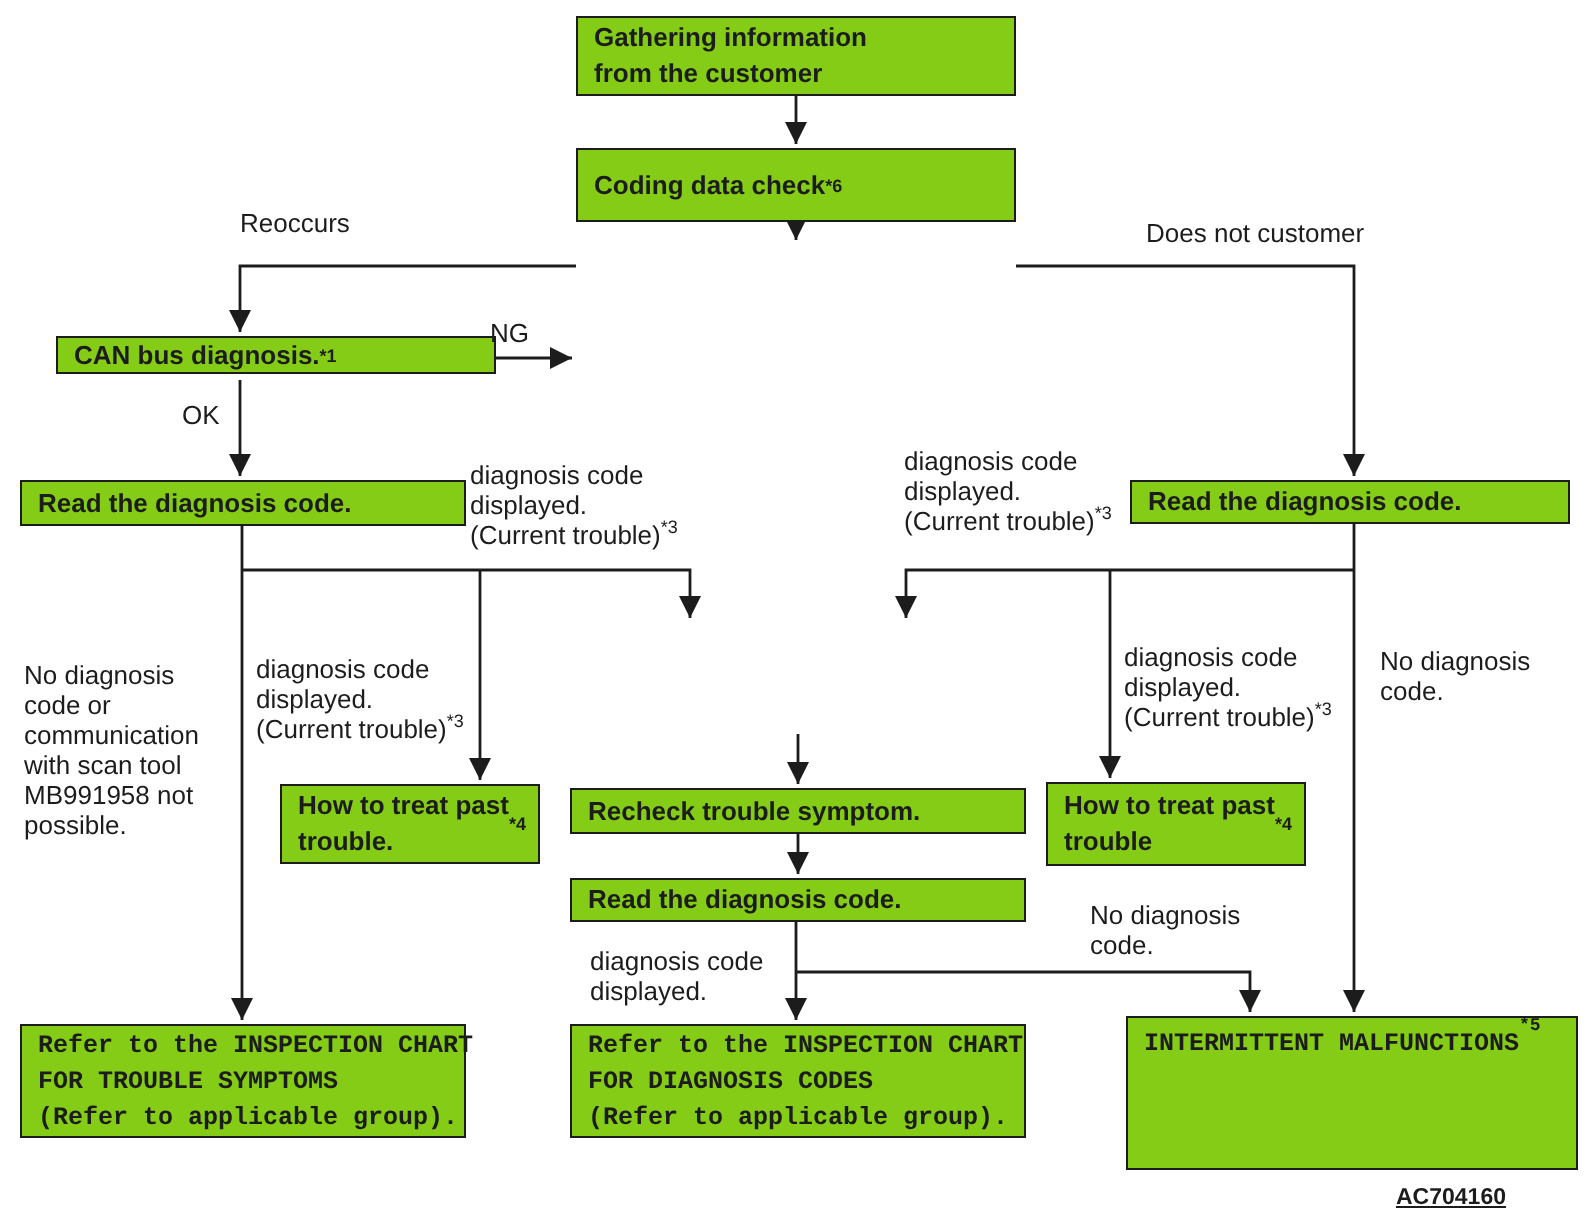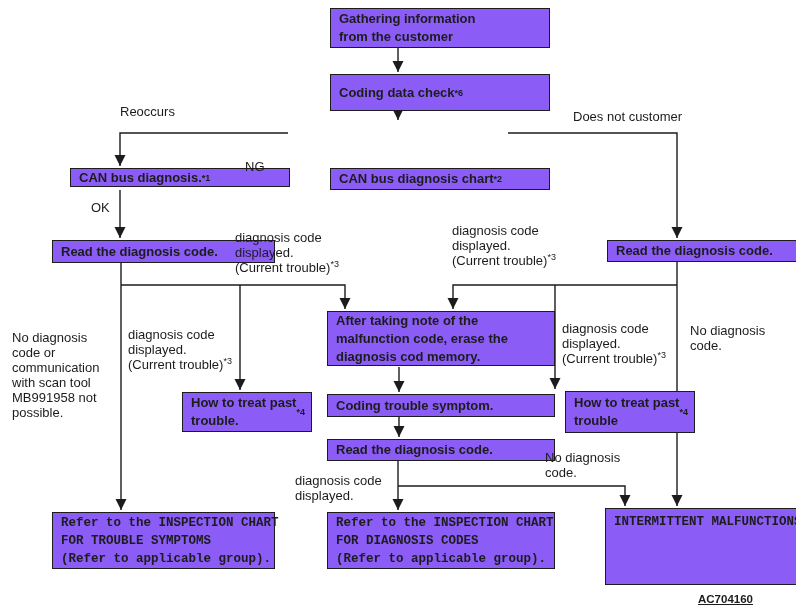--- a/index.html
+++ b/index.html
@@ -4,24 +4,24 @@
 <style>
   html,body { margin:0; padding:0; background:#ffffff; }
   .stage {
     position:relative; width:796px; height:615px; background:#ffffff;
     font-family:"Liberation Sans", sans-serif; color:#1c1c1c; overflow:hidden;
   }
   svg.wires { position:absolute; left:0; top:0; width:796px; height:615px; }
   svg.wires path { fill:none; stroke:#1c1c1c; stroke-width:1.4; }
   svg.wires marker path { fill:#1c1c1c; stroke:none; }
   .box {
-    position:absolute; box-sizing:border-box; background:#8b5cf6;
+    position:absolute; box-sizing:border-box; background:#84cc16;
     border:1.5px solid #1c1c1c; display:flex; align-items:center;
     font-weight:bold; font-size:13px; line-height:18px;
-    padding:0 4px 0 8px; white-space:nowrap;margin-left:42px;
+    padding:0 4px 0 8px; white-space:nowrap;
   }
   .box.top { align-items:flex-start; padding-top:4px; }
   .box.small { font-size:12.5px;font-family:Liberation Mono, monospace; }
   .lbl {
     position:absolute; font-size:13px; line-height:15px; white-space:nowrap;
     font-weight:normal;
   }
   .lbl.bold { font-weight:bold; font-size:11.5px;text-decoration:underline; }
   sup { font-size:9px; line-height:0; vertical-align:super; }
 </style>
@@ -54,29 +54,27 @@
     <path d="M398 486 H625 V506" marker-end="url(#arr)"></path>
   </svg>
 
   <div class="box" style="left:288px; top:8px;  width:220px; height:40px">Gathering information<br>from the customer</div>
 
   <div class="box" style="left:288px; top:74px; width:220px; height:37px">Coding data check<sup>*6</sup></div>
 
 
   <div class="box" style="left:28px; top:168px; width:220px; height:19px">CAN bus diagnosis.<sup>*1</sup></div>
 
-  <div class="box" style="left:288px; top:168px; width:220px; height:22px">CAN bus diagnosis chart <sup>*2</sup></div>
 
   <div class="box" style="left:10px; top:240px; width:223px; height:23px">Read the diagnosis code.</div>
 
   <div class="box" style="left:565px; top:240px; width:220px; height:22px">Read the diagnosis code.</div>
 
-  <div class="box" style="left:285px; top:311px; width:228px; height:55px">After taking note of the<br>malfunction code, erase the<br>diagnosis cod memory.</div>
 
-  <div class="box" style="left:285px; top:394px; width:228px; height:23px">Coding trouble symptom.</div>
+  <div class="box" style="left:285px; top:394px; width:228px; height:23px">Recheck trouble symptom.</div>
 
   <div class="box" style="left:285px; top:439px; width:228px; height:22px">Read the diagnosis code.</div>
 
   <div class="box" style="left:140px; top:392px; width:130px; height:40px">How to treat past<br>trouble.<sup>*4</sup></div>
 
   <div class="box" style="left:523px; top:391px; width:130px; height:42px">How to treat past<br>trouble<sup>*4</sup></div>
 
   <div class="box small" style="left:10px; top:512px; width:223px; height:57px">Refer to the INSPECTION CHART<br>FOR TROUBLE SYMPTOMS<br>(Refer to applicable group).</div>
 
   <div class="box small" style="left:285px; top:512px; width:228px; height:57px">Refer to the INSPECTION CHART<br>FOR DIAGNOSIS CODES<br>(Refer to applicable group).</div>

